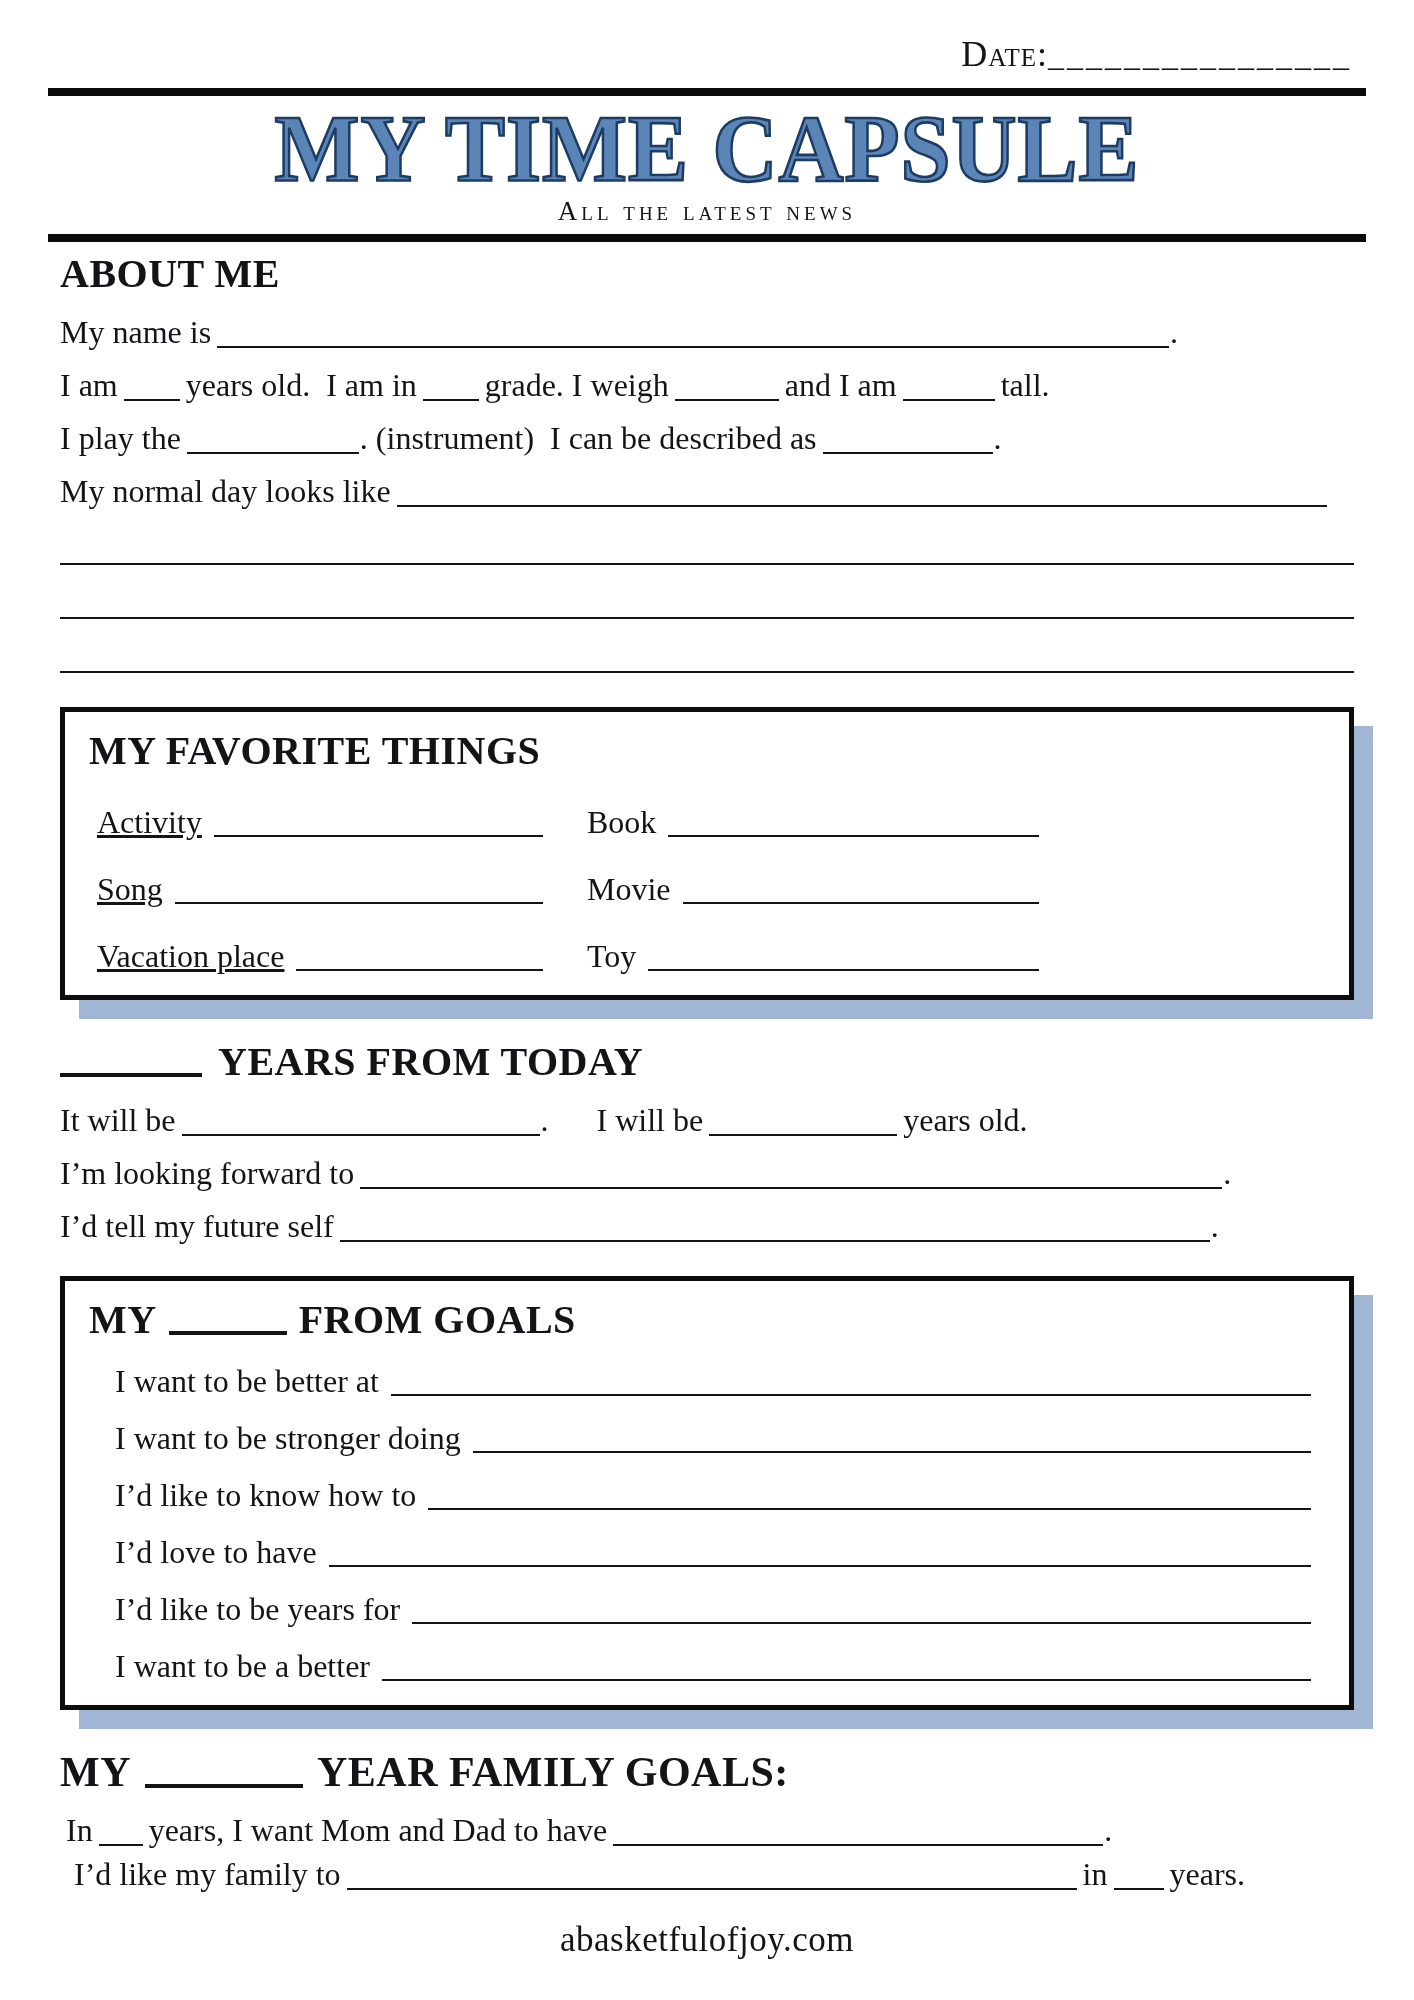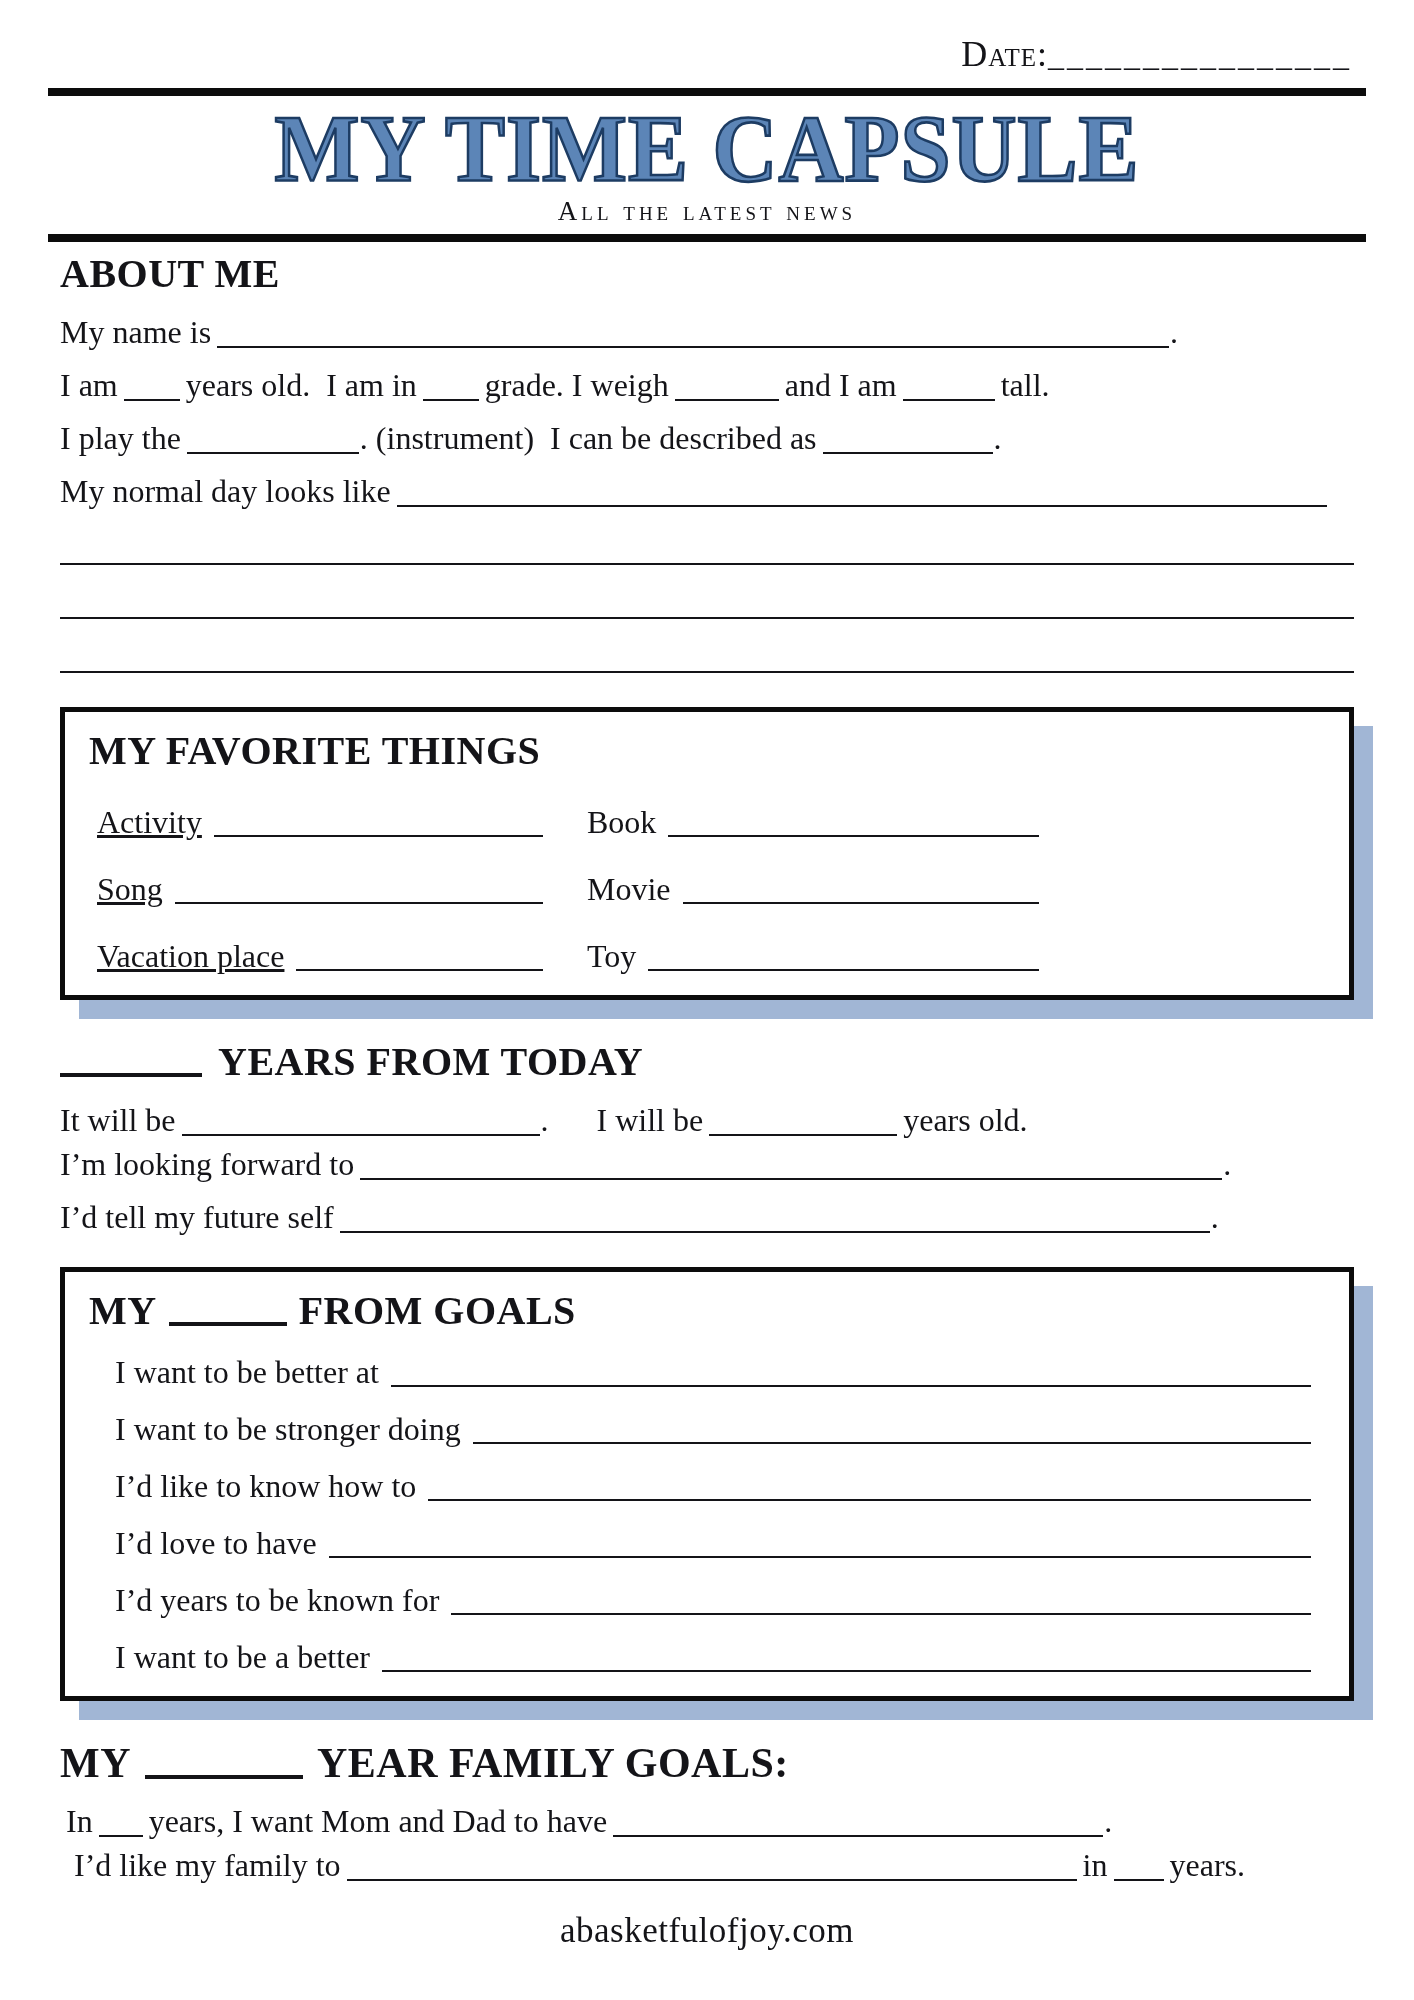--- a/index.html
+++ b/index.html
@@ -169,21 +169,21 @@
   </div>
 
   <div class="sec-h mt-future">
     <span class="bl-h" style="width:142px;margin-right:16px;"></span><span>YEARS FROM TODAY</span>
   </div>
 
   <div class="ln" style="margin-top:14px;">
     <span>It will be</span><span class="bl tight-r" style="width:358px;"></span><span>.</span><span style="margin-left:48px;">I will be</span><span class="bl" style="width:188px;"></span><span>years old.</span>
   </div>
 
-  <div class="ln" style="margin-top:4px;">
+  <div class="ln" style="margin-top:13px;">
     <span>I’m looking forward to</span><span class="bl tight-r" style="width:862px;"></span><span>.</span>
   </div>
 
   <div class="ln" style="margin-top:13px;">
     <span>I’d tell my future self</span><span class="bl tight-r" style="width:870px;"></span><span>.</span>
   </div>
 
   <div class="shadow-box goals-box">
     <div class="box-h">
       <span>MY</span><span class="bl-h" style="width:118px;"></span><span>FROM GOALS</span>
@@ -199,21 +199,21 @@
     </div>
     <div class="goal-row">
       <span>I’d like to know how to</span>
       <div class="fill"></div>
     </div>
     <div class="goal-row">
       <span>I’d love to have</span>
       <div class="fill"></div>
     </div>
     <div class="goal-row">
-      <span>I’d years to be known for</span>
+      <span>I’d like to be years for</span>
       <div class="fill"></div>
     </div>
     <div class="goal-row">
       <span>I want to be a better</span>
       <div class="fill"></div>
     </div>
   </div>
 
   <div class="sec-h fam-h mt-fam">
     <span>MY</span><span class="bl-h" style="width:158px;margin:0 14px;"></span><span>YEAR FAMILY GOALS:</span>

